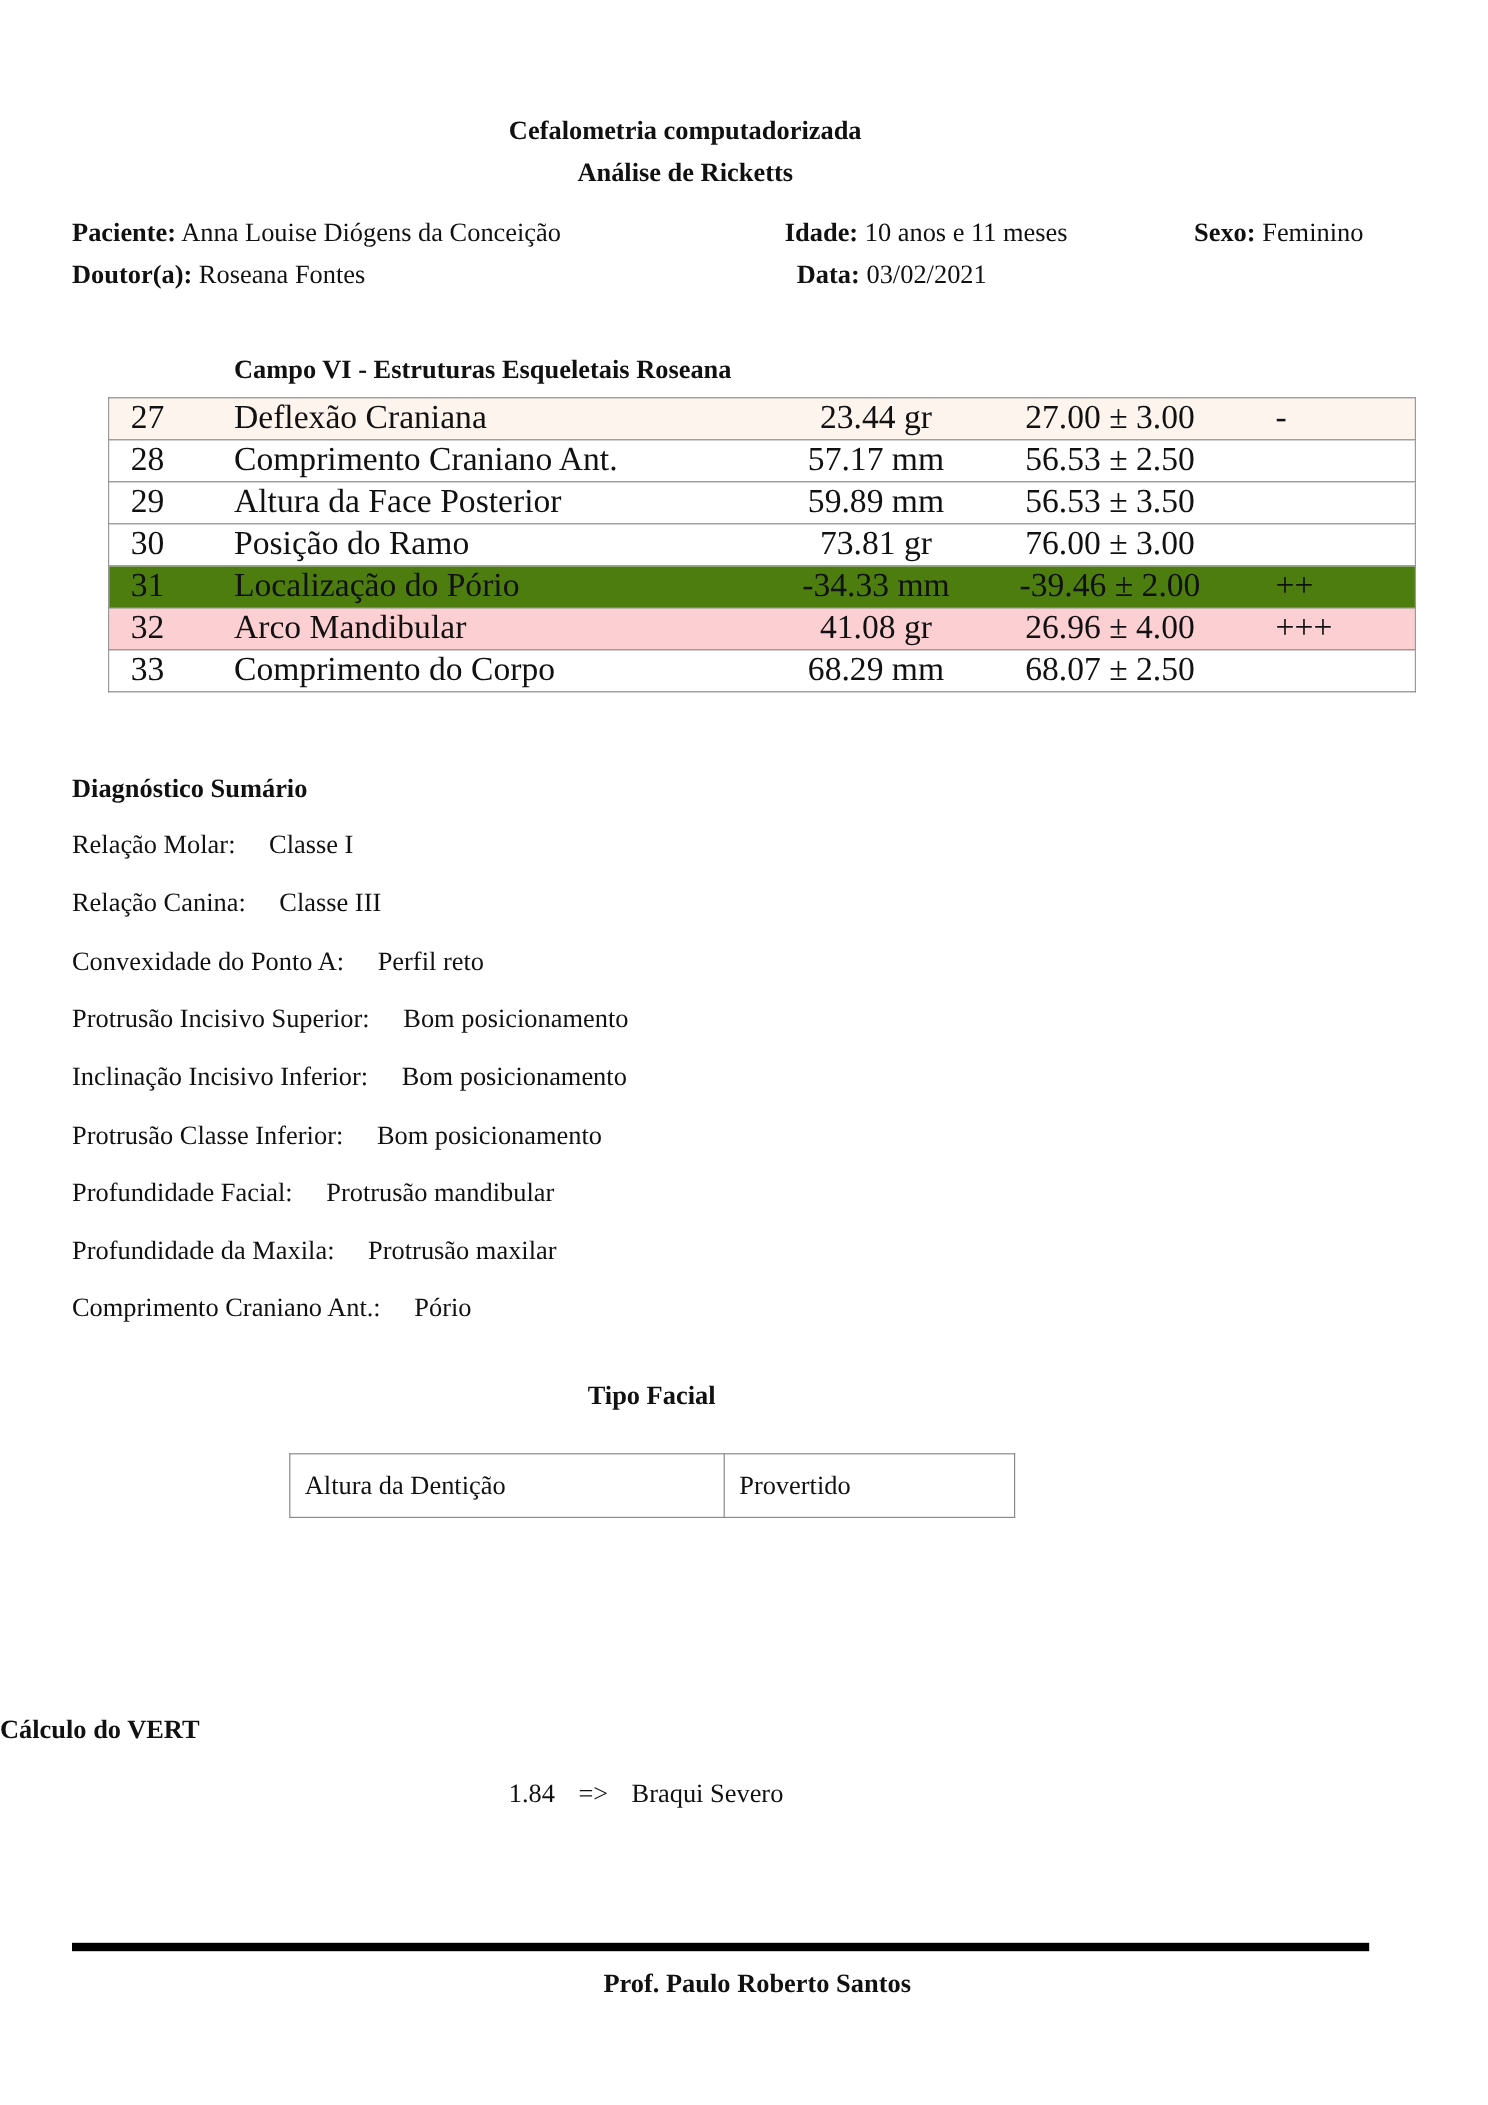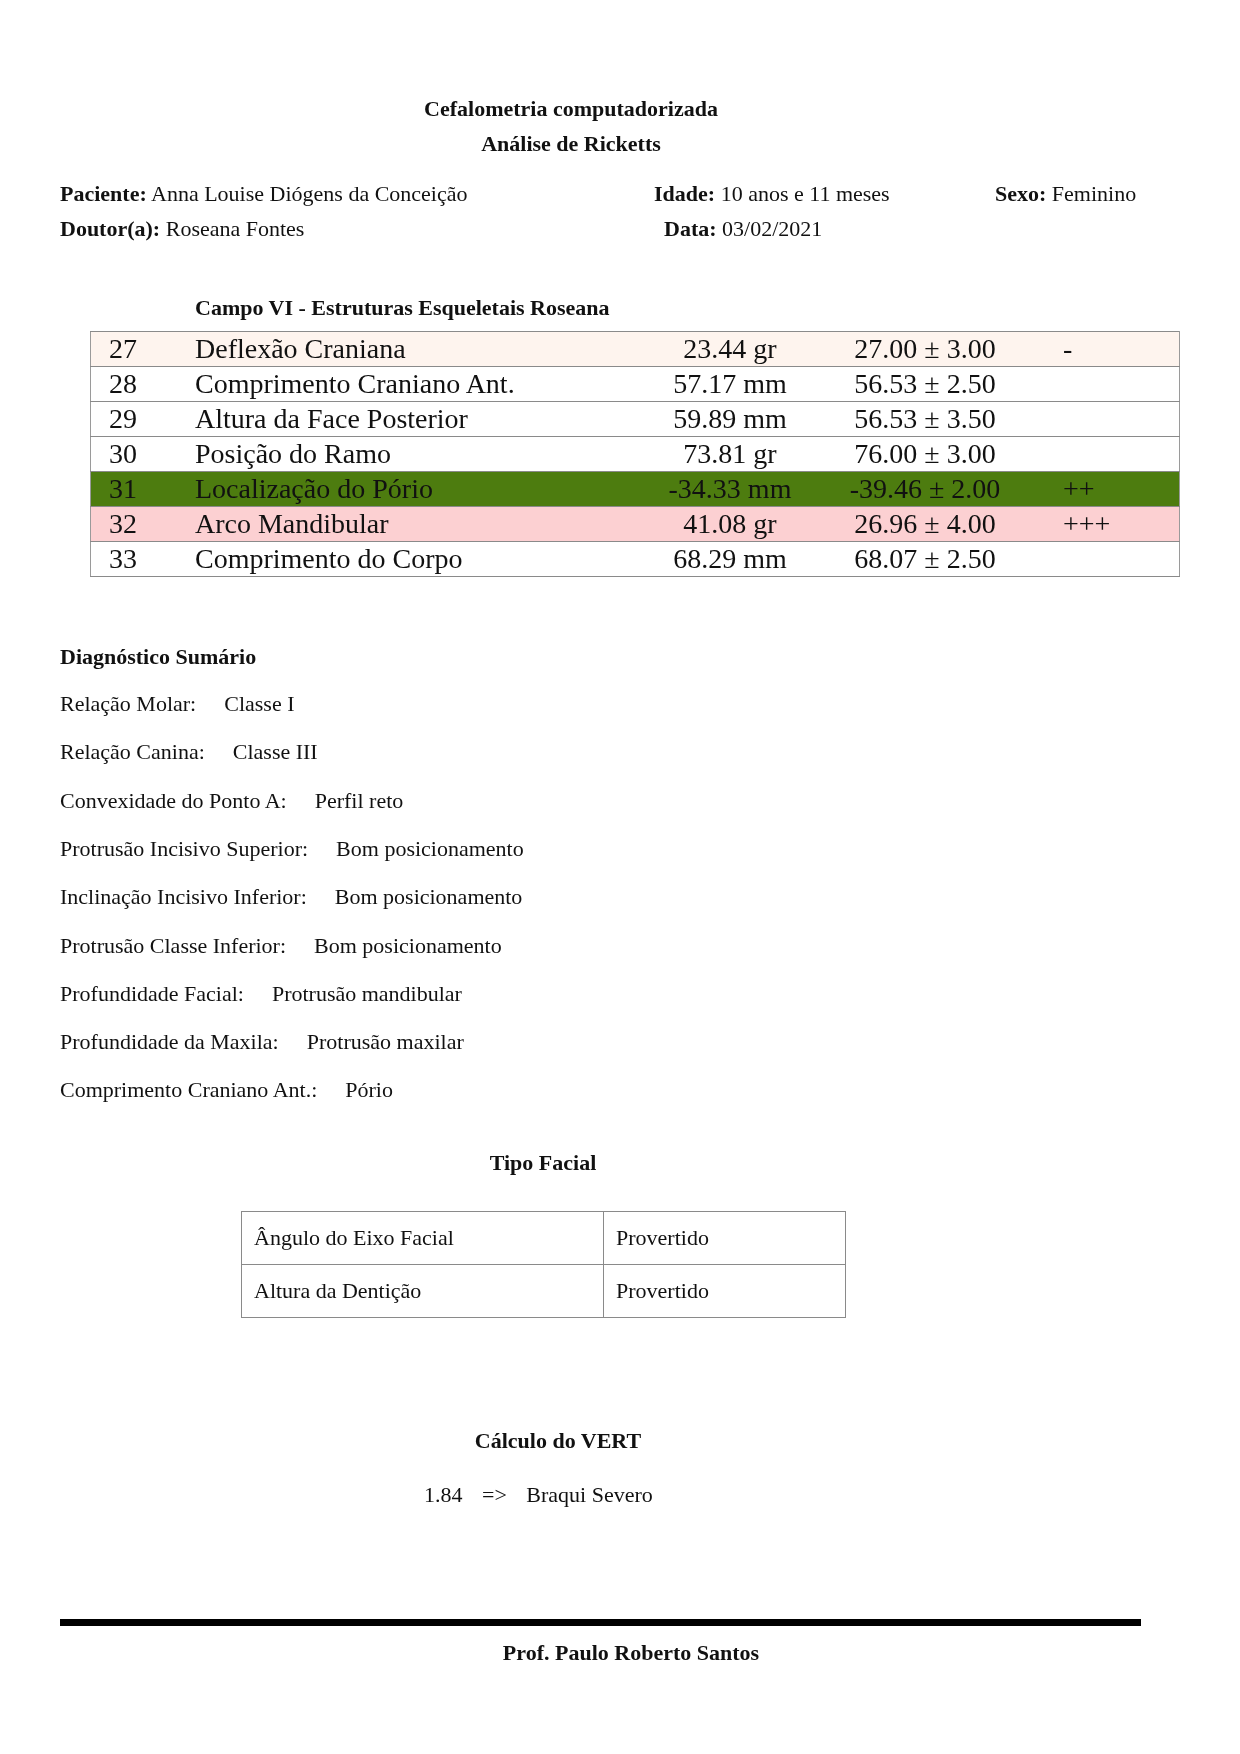--- a/index.html
+++ b/index.html
@@ -131,31 +131,27 @@
     <div class="abs diag" style="top: 932.5px;"><span>Protrusão Classe Inferior:</span><span class="v">Bom posicionamento</span></div>
     <div class="abs diag" style="top: 980.8px;"><span>Profundidade Facial:</span><span class="v">Protrusão mandibular</span></div>
     <div class="abs diag" style="top: 1029.1px;"><span>Profundidade da Maxila:</span><span class="v">Protrusão maxilar</span></div>
     <div class="abs diag" style="top: 1077.4px;"><span>Comprimento Craniano Ant.:</span><span class="v">Pório</span></div>
   </div>
 
 <div class="abs section-head" style="left:0; width:1086px; text-align:center; top:1150px;">Tipo Facial</div>
 <table class="ftable">
   <tbody id="ftbody">
       <tr>
-        <td class="k">Ângulo do Eixo Facial</td>
-        <td class="v">Provertido</td>
-      </tr>
-      <tr>
         <td class="k">Altura da Dentição</td>
         <td class="v">Provertido</td>
       </tr>
     </tbody>
 </table>
 
-<div class="abs section-head" style="left:0; width:1116px; text-align:center; top:1428px;">Cálculo do VERT</div>
+<div class="abs section-head" style="left:0; width:1116px; top:1428px;">Cálculo do VERT</div>
 <div class="abs info" style="left:424px; top:1482px;">
   <span>1.84</span>
   <span style="margin-left:14px;">=&gt;</span>
   <span style="margin-left:14px;">Braqui Severo</span>
 </div>
 
 <div class="rule"></div>
 <div class="abs section-head" style="left:0; width:1262px; text-align:center; top:1640px;">Prof. Paulo Roberto Santos</div>
 
 </body></html>

